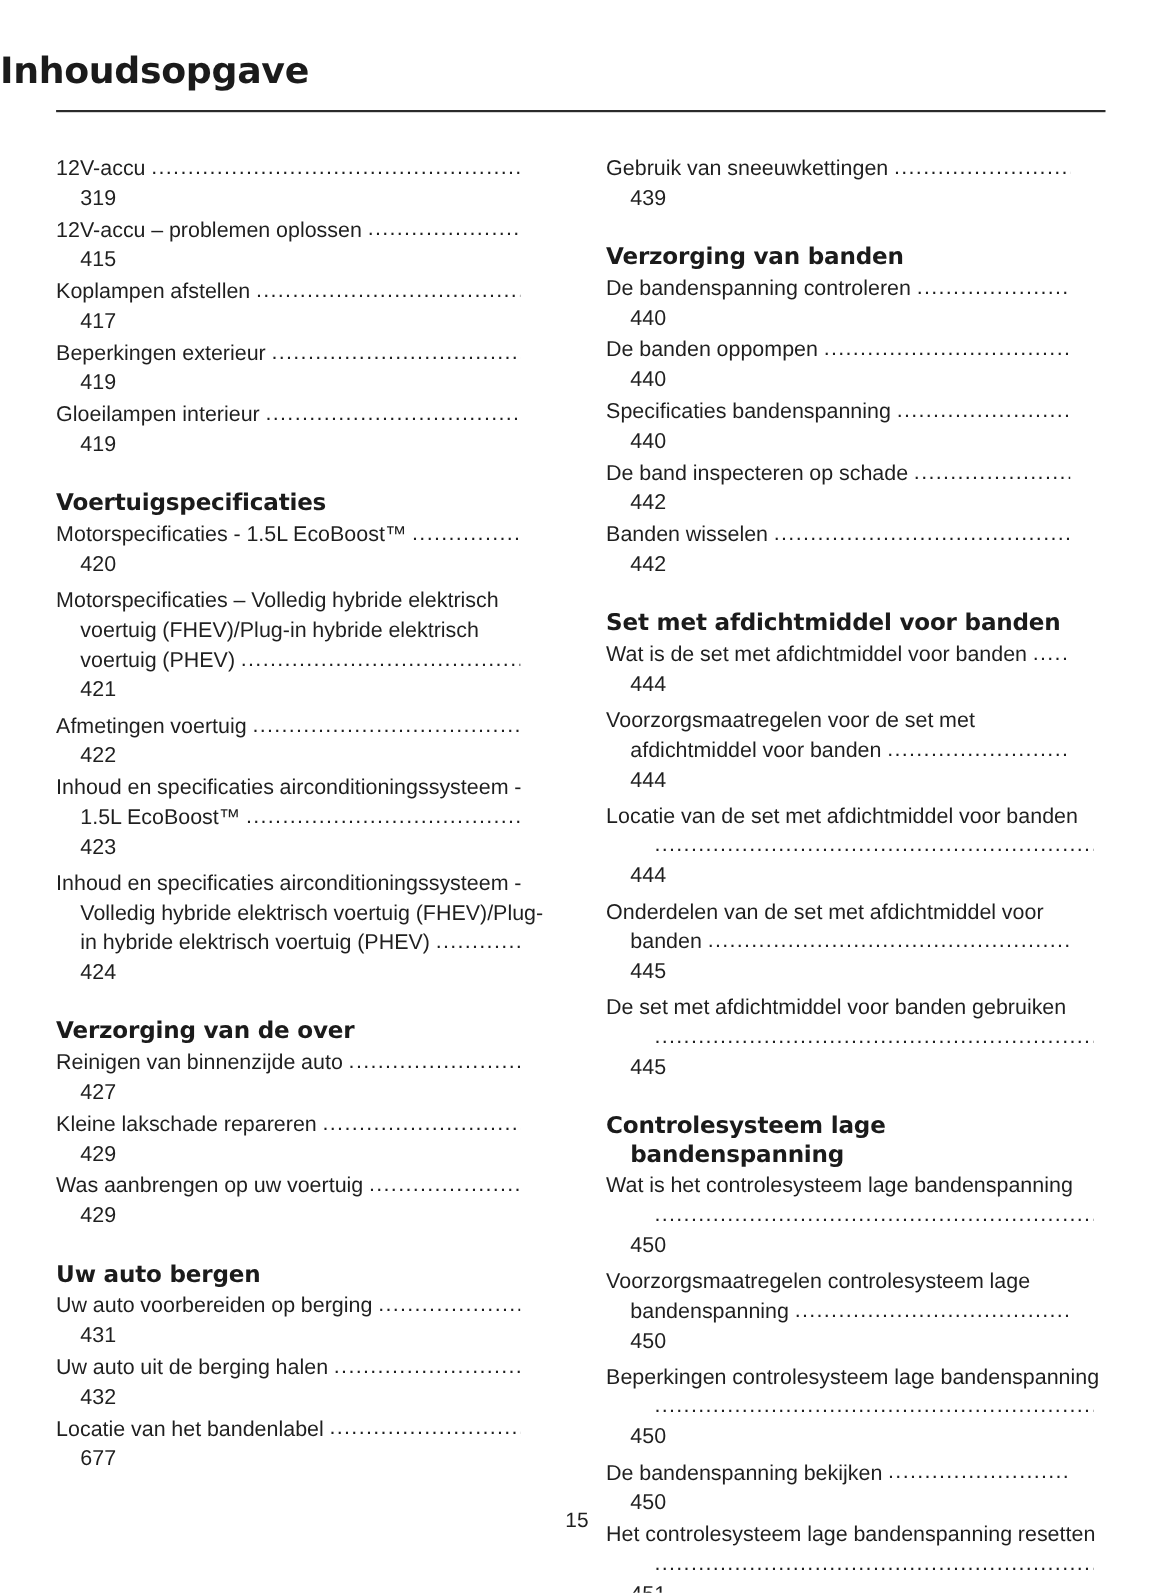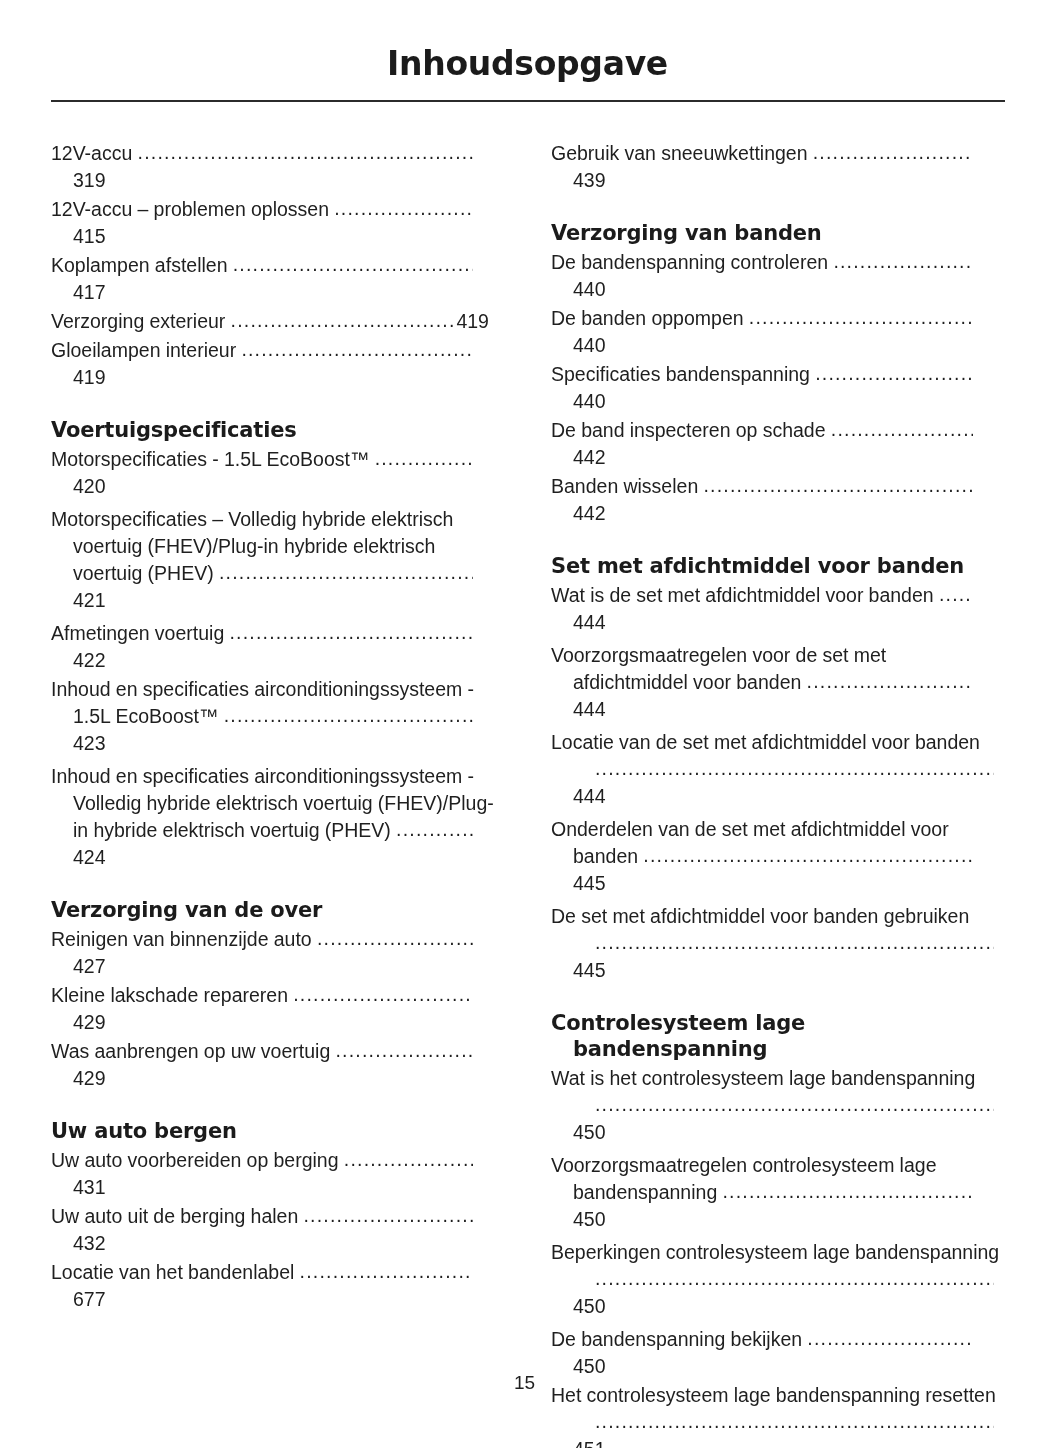--- a/index.html
+++ b/index.html
@@ -21,21 +21,21 @@
     left: 0; top: 0;
     width: 1055px;
     height: 1448px;
   }
 
   .page-title {
     position: absolute;
     left: 0;
     top: 44px;
     width: 1055px;
-    text-align: center;
+    text-align: left;
     font-family: "DejaVu Sans", sans-serif;
     font-weight: bold;
     font-size: 33px;
     letter-spacing: -0.3px;
     color: #1b1b1b;
   }
 
   .header-rule {
     position: absolute;
     left: 51px;
@@ -126,21 +126,21 @@
 
   <div class="page-title">Inhoudsopgave</div>
 
   <div class="header-rule"></div>
 
   <div class="columns">
     <div class="col" id="col-left">
         <div class="entry"><span class="tx">12V-accu</span> <span class="leader" style="width: 335.141px;"></span><span class="pg">319</span></div>
         <div class="entry"><span class="tx">12V-accu – problemen oplossen</span> <span class="leader" style="width: 138.453px;"></span><span class="pg">415</span></div>
         <div class="entry"><span class="tx">Koplampen afstellen</span> <span class="leader" style="width: 239.953px;"></span><span class="pg">417</span></div>
-        <div class="entry"><span class="tx">Verzorging exterieur</span> <span class="leader" style="width: 225.875px;"></span><span class="pg">419</span></div>
+        <div class="entry"><span class="tx">Beperkingen exterieur</span> <span class="leader" style="width: 225.875px;"></span><span class="pg">419</span></div>
         <div class="entry"><span class="tx">Gloeilampen interieur</span> <span class="leader" style="width: 231.297px;"></span><span class="pg">419</span></div>
         <div class="sec-head">Voertuigspecificaties</div>
         <div class="entry multi"><span class="tx">Motorspecificaties - 1.5L EcoBoost™</span> <span class="leader" style="width: 98.0469px;"></span><span class="pg">420</span></div>
         <div class="entry multi"><span class="tx">Motorspecificaties – Volledig hybride elektrisch voertuig (FHEV)/Plug-in hybride elektrisch voertuig (PHEV)</span> <span class="leader" style="width: 253.766px;"></span><span class="pg">421</span></div>
         <div class="entry"><span class="tx">Afmetingen voertuig</span> <span class="leader" style="width: 243.219px;"></span><span class="pg">422</span></div>
         <div class="entry multi"><span class="tx">Inhoud en specificaties airconditioningssysteem - 1.5L EcoBoost™</span> <span class="leader" style="width: 249.031px;"></span><span class="pg">423</span></div>
         <div class="entry multi"><span class="tx">Inhoud en specificaties airconditioningssysteem - Volledig hybride elektrisch voertuig (FHEV)/Plug-in hybride elektrisch voertuig (PHEV)</span> <span class="leader" style="width: 76.625px;"></span><span class="pg">424</span></div>
         <div class="sec-head">Verzorging van de over</div>
         <div class="entry"><span class="tx">Reinigen van binnenzijde auto</span> <span class="leader" style="width: 155.766px;"></span><span class="pg">427</span></div>
         <div class="entry"><span class="tx">Kleine lakschade repareren</span> <span class="leader" style="width: 179.453px;"></span><span class="pg">429</span></div>

